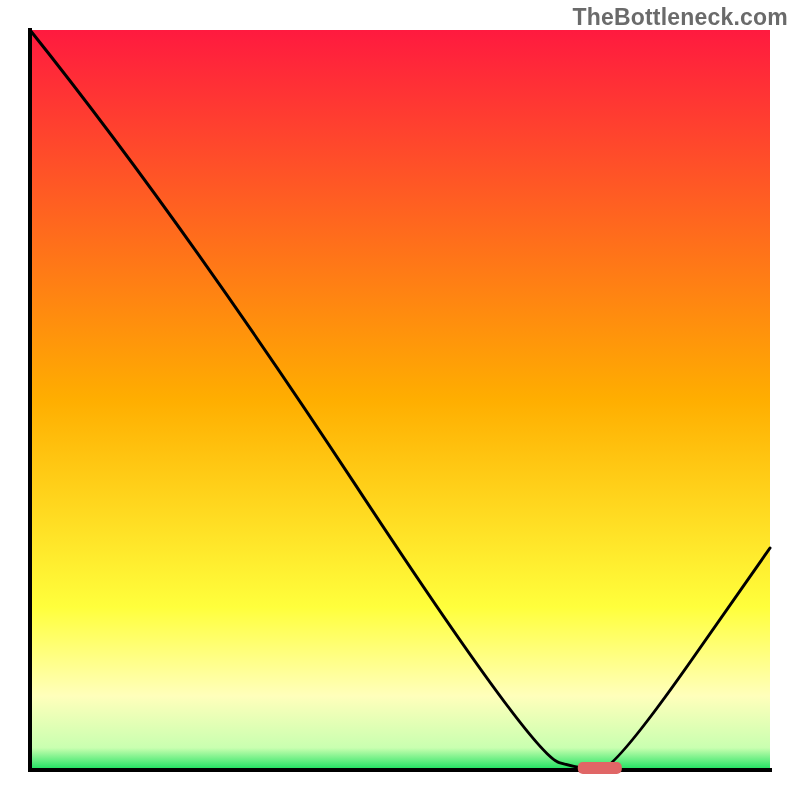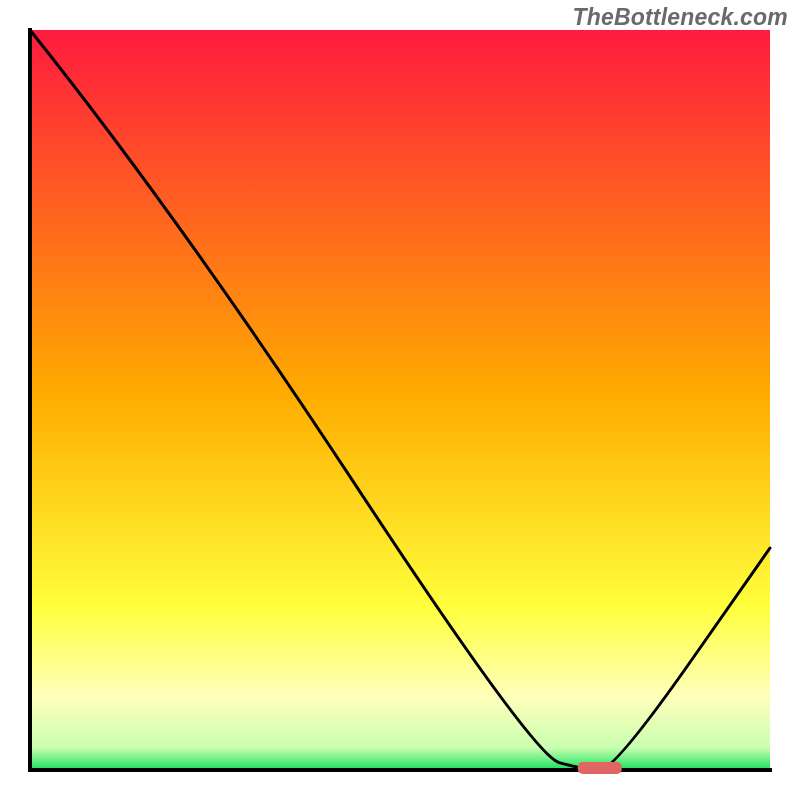--- a/index.html
+++ b/index.html
@@ -8,21 +8,20 @@
     width: 800px;
     height: 800px;
     background: #ffffff;
     font-family: Arial, Helvetica, sans-serif;
     overflow: hidden;
   }
   .frame {
     position: relative;
     width: 800px;
     height: 800px;
-    font-style: italic;
   }
   .watermark {
     position: absolute;
     top: 4px;
     right: 12px;
     font-size: 23px;
     font-weight: bold;
     color: #6a6a6a;
     letter-spacing: 0.2px;
   }

